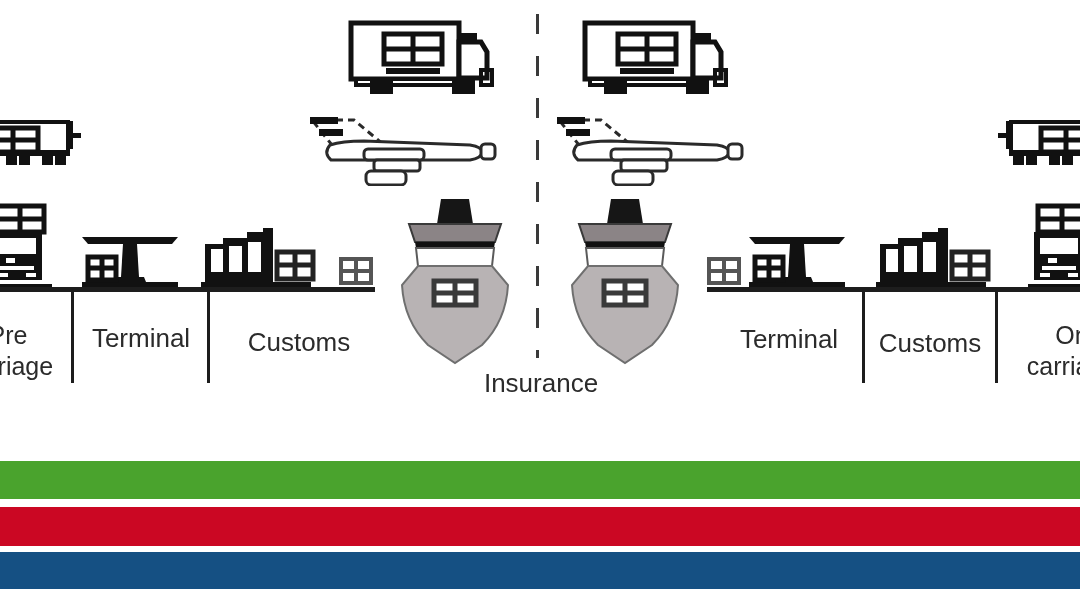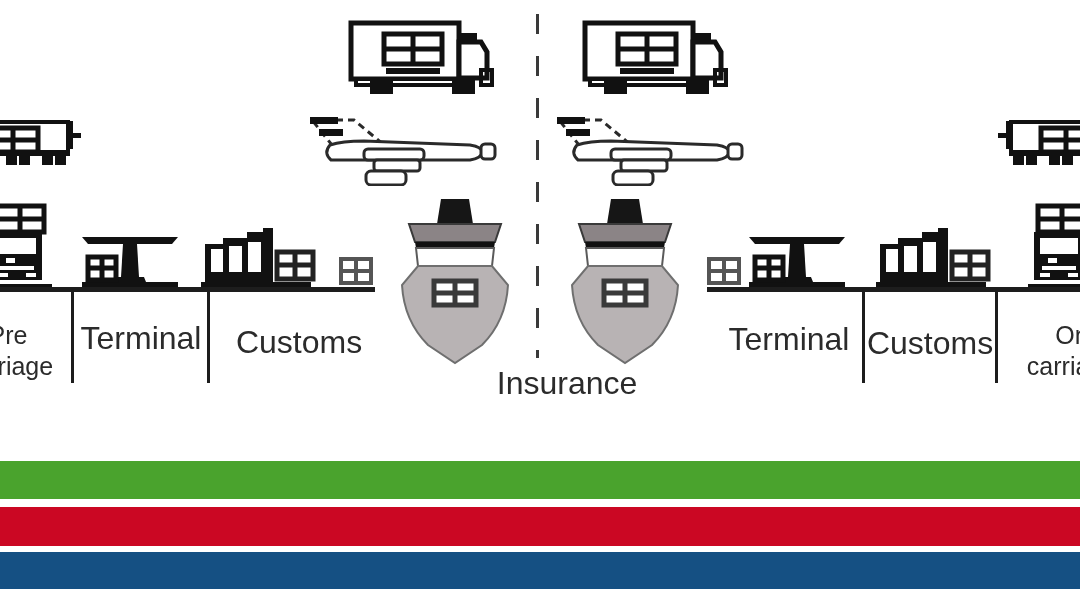--- a/index.html
+++ b/index.html
@@ -12,21 +12,21 @@
   .mirror svg{transform:scaleX(-1);}
   
   .baseline{background:#1d1d1d;height:5px;}
   .sep{background:#1d1d1d;width:3px;height:91px;}
   
   #center-dash{
     width:3px;height:344px;left:536px;top:14px;
     background:repeating-linear-gradient(to bottom,#3a3a3a 0 20px,transparent 20px 42px);
   }
   
-  .lbl{font-size:32px;line-height:30px;text-align:center;white-space:nowrap;}
+  .lbl{font-size:26px;line-height:30px;text-align:center;white-space:nowrap;}
   .lbl2{font-size:25px;line-height:31px;text-align:center;white-space:nowrap;}
   
   .bar{left:0;width:1080px;}
   #bar-green{top:461px;height:38px;background:var(--green-bar,#4aa32d);}
   #bar-red{top:507px;height:39px;background:var(--red-bar,#cb0723);}
   #bar-blue{top:552px;height:37px;background:var(--blue-bar,#155083);}
 </style>
 </head>
 <body>
 
@@ -245,21 +245,21 @@
   <div class="abs sep" style="left:207px;top:292px"></div>
   <div class="abs sep" style="left:862px;top:292px"></div>
   <div class="abs sep" style="left:995px;top:292px"></div>
 
   <div class="abs lbl2" style="left:-92px;top:320px;width:200px">
     <div>Pre</div>
     <div>carriage</div>
   </div>
   <div class="abs lbl" style="left:66px;top:323px;width:150px">Terminal</div>
   <div class="abs lbl" style="left:224px;top:327px;width:150px">Customs</div>
-  <div class="abs lbl" style="left:492px;top:368px;width:150px">Insurance</div>
+  <div class="abs lbl" style="left:466px;top:368px;width:150px">Insurance</div>
   <div class="abs lbl" style="left:714px;top:324px;width:150px">Terminal</div>
   <div class="abs lbl" style="left:855px;top:328px;width:150px">Customs</div>
   <div class="abs lbl2" style="left:972px;top:320px;width:200px">
     <div>On</div>
     <div>carriage</div>
   </div>
 
   <div id="bar-green" class="abs bar"></div>
   <div id="bar-red" class="abs bar"></div>
   <div id="bar-blue" class="abs bar"></div>

